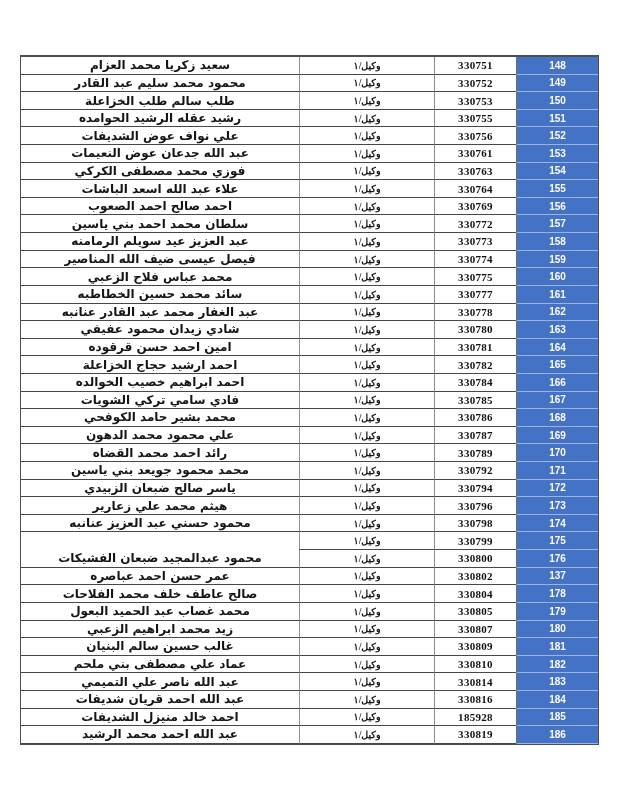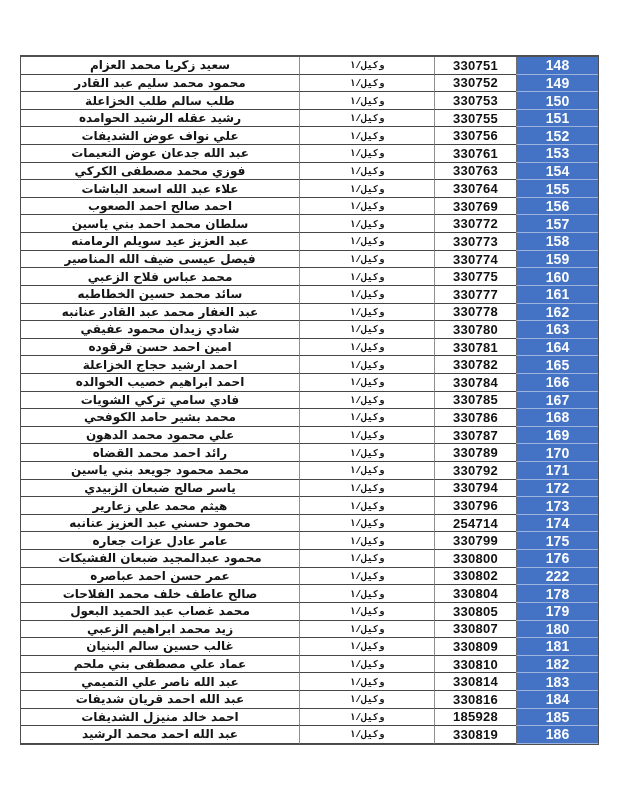--- a/index.html
+++ b/index.html
@@ -27,35 +27,35 @@
     border-bottom:1.5px solid #474747;
     border-left:1px solid #8f8f8f;
     overflow:hidden;white-space:nowrap;
   }
   .cell-name{
     border-left:none;
     font-family:"DejaVu Sans",sans-serif;
     font-weight:bold;font-size:12px;color:#151515;
   }
   .cell-role{
-    font-family:Liberation Mono, monospace;
+    font-family:Liberation Serif, serif;
     font-weight:bold;font-size:9.5px;color:#151515;
   }
   .cell-id{
-    font-family:Liberation Sans, sans-serif;
-    font-weight:bold;font-size:13px;color:#111111;
+    font-family:Liberation Serif, serif;
+    font-weight:bold;font-size:11px;color:#111111;
     letter-spacing:0.3px;
     direction:ltr;
   }
   .cell-serial{
     background:#4472C4;
     border-bottom:1.5px solid #9db3de;
     border-left:1px solid #6f6f6f;
     font-family:"Liberation Sans","DejaVu Sans",sans-serif;
-    font-weight:bold;font-size:14px;color:#fbfcff;
+    font-weight:bold;font-size:10px;color:#fbfcff;
     direction:ltr;
   }
   .row:last-child .cell{border-bottom-color:#474747;}
   .row:last-child .cell-serial{border-bottom-color:#9db3de;}
 </style>
 </head>
 <body>
 
 <div class="page">
   <div class="roster-table">
@@ -211,38 +211,37 @@
           <div class="cell cell-name">ياسر صالح ضبعان الزبيدي</div>
         </div>
         <div class="row">
           <div class="cell cell-serial">173</div>
           <div class="cell cell-id">330796</div>
           <div class="cell cell-role">وكيل/١</div>
           <div class="cell cell-name">هيثم محمد علي زعارير</div>
         </div>
         <div class="row">
           <div class="cell cell-serial">174</div>
-          <div class="cell cell-id">254714</div>
+          <div class="cell cell-id">330798</div>
           <div class="cell cell-role">وكيل/١</div>
           <div class="cell cell-name">محمود حسني عبد العزيز عنانبه</div>
         </div>
         <div class="row">
           <div class="cell cell-serial">175</div>
           <div class="cell cell-id">330799</div>
           <div class="cell cell-role">وكيل/١</div>
-          <div class="cell cell-name">عامر عادل عزات جعاره</div>
         </div>
         <div class="row">
           <div class="cell cell-serial">176</div>
           <div class="cell cell-id">330800</div>
           <div class="cell cell-role">وكيل/١</div>
           <div class="cell cell-name">محمود عبدالمجيد ضبعان الفشيكات</div>
         </div>
         <div class="row">
-          <div class="cell cell-serial">222</div>
+          <div class="cell cell-serial">137</div>
           <div class="cell cell-id">330802</div>
           <div class="cell cell-role">وكيل/١</div>
           <div class="cell cell-name">عمر حسن احمد عباصره</div>
         </div>
         <div class="row">
           <div class="cell cell-serial">178</div>
           <div class="cell cell-id">330804</div>
           <div class="cell cell-role">وكيل/١</div>
           <div class="cell cell-name">صالح عاطف خلف محمد الفلاحات</div>
         </div>

